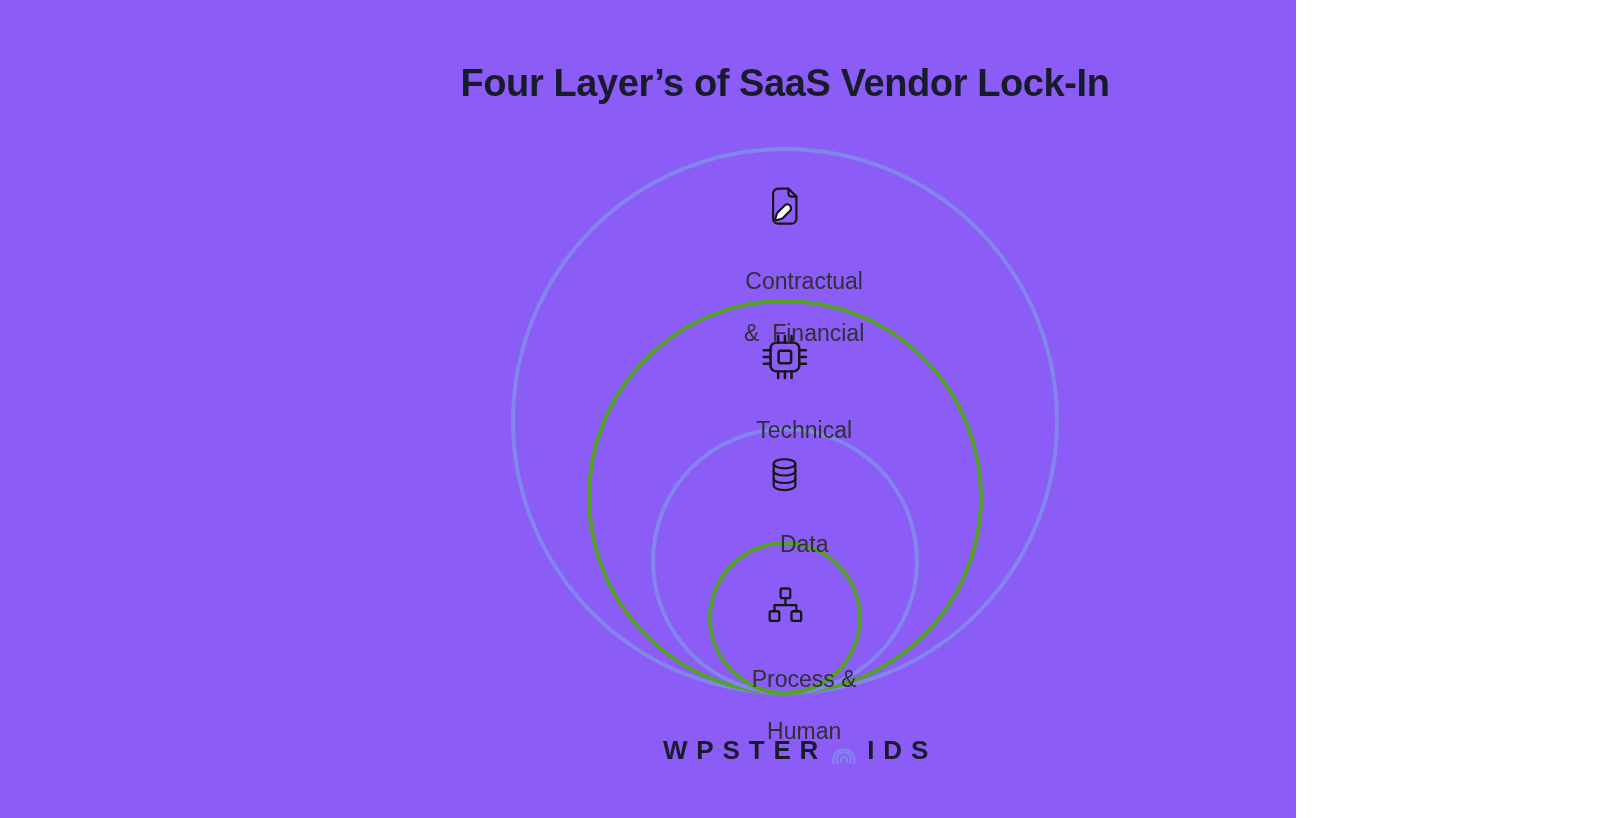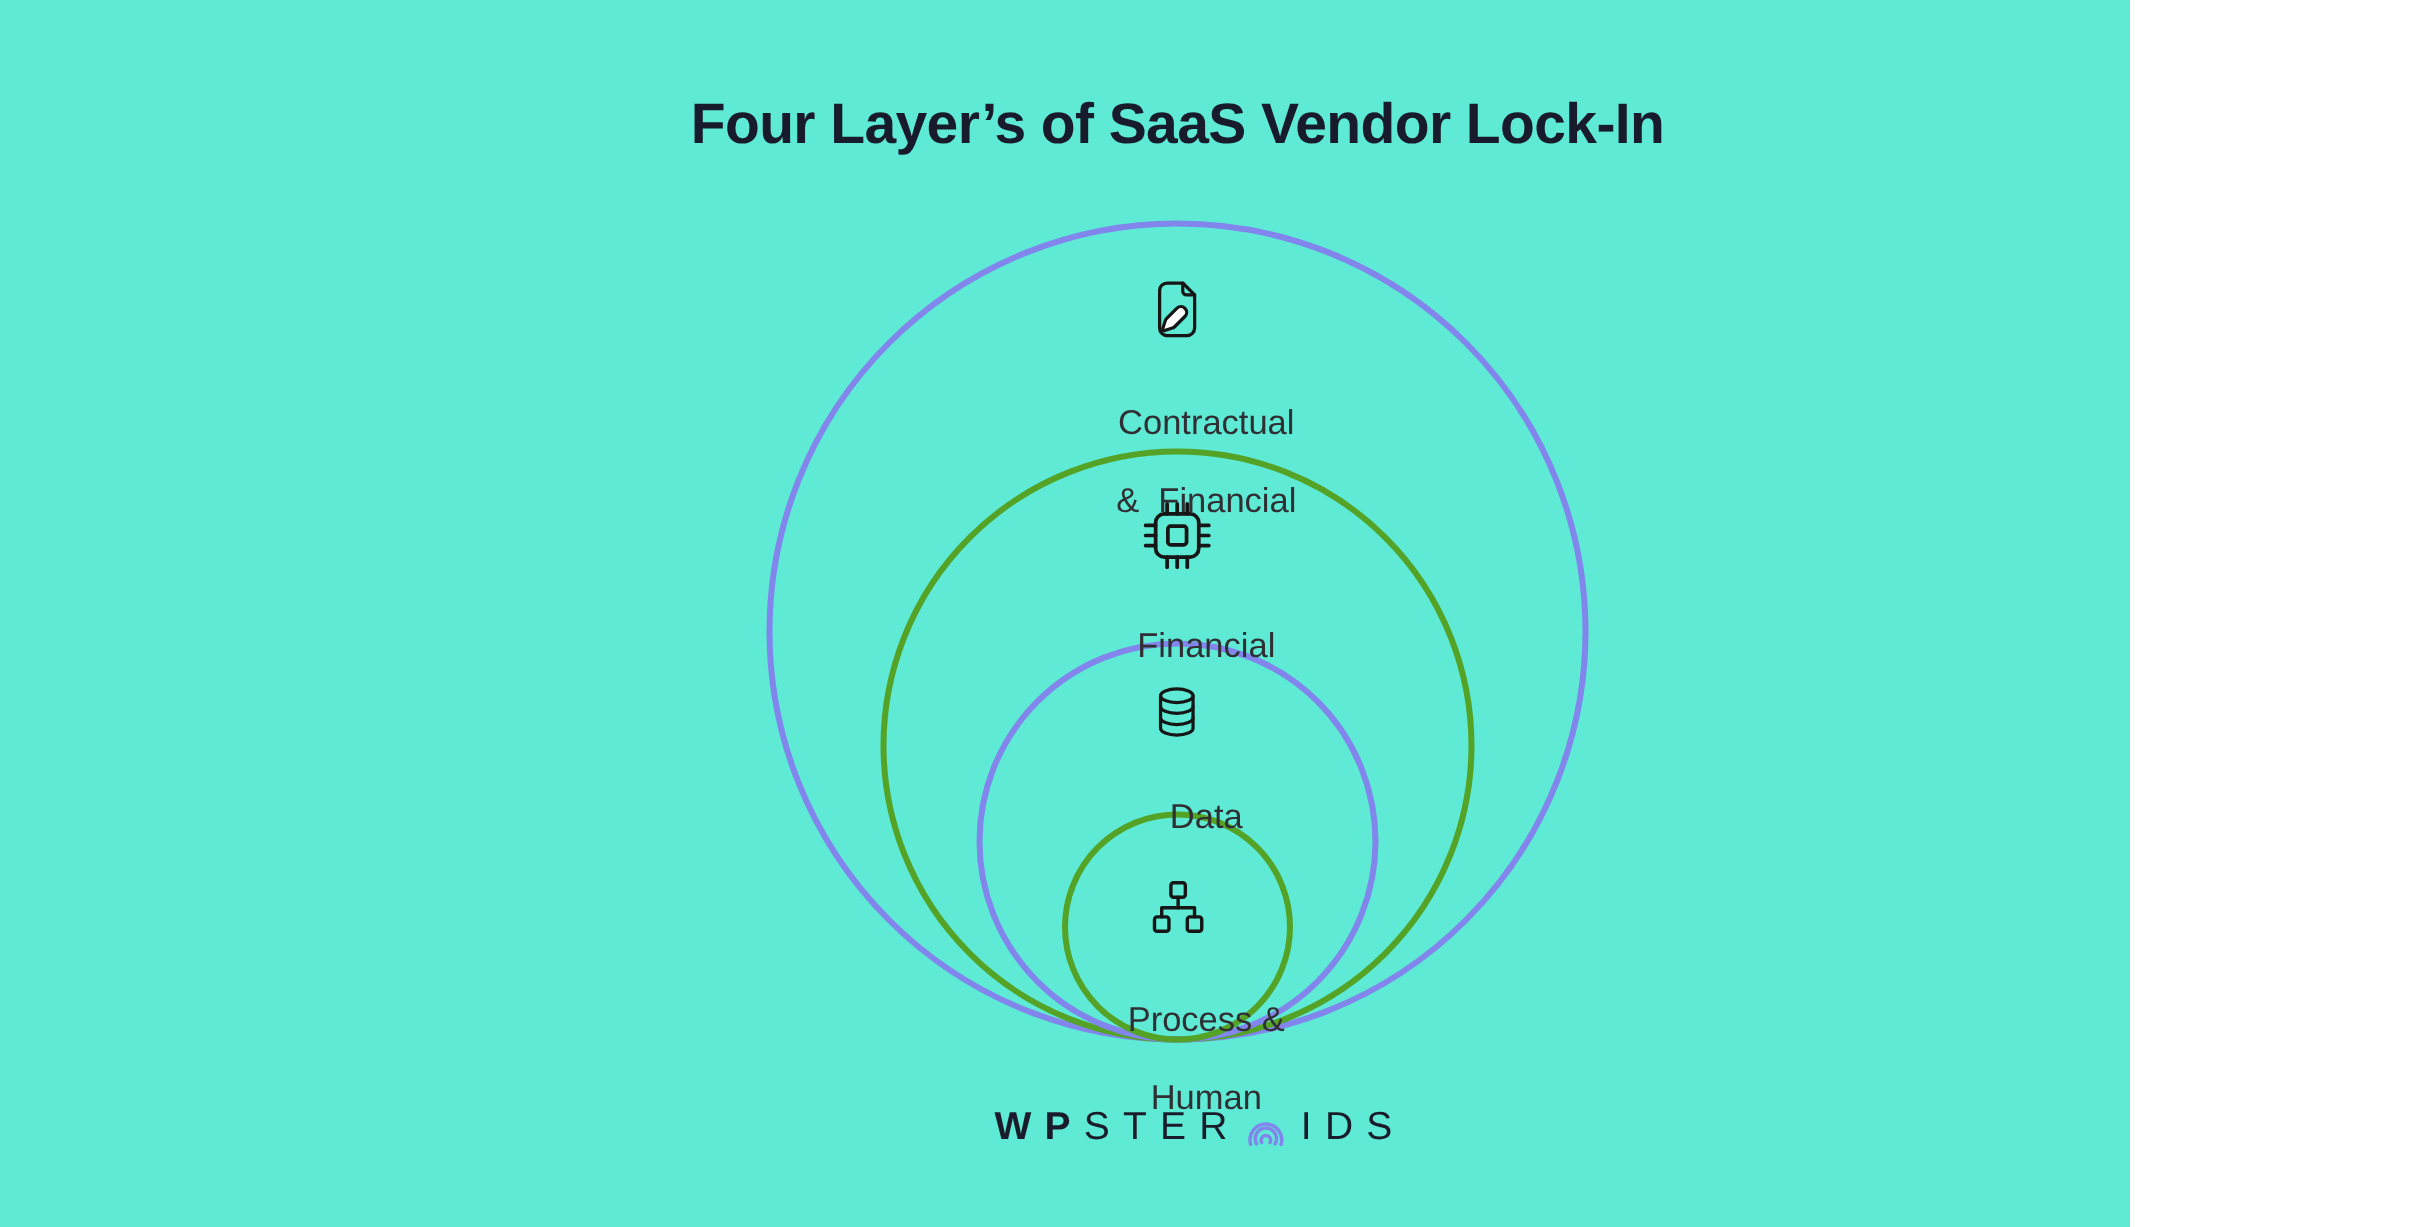--- a/index.html
+++ b/index.html
@@ -1,19 +1,19 @@
 <!DOCTYPE html>
 <html style="--purple: #8185EC; --green: #54A226; --title: #181B2C; --label: #303034; --icon: #161616; --logo: #1A1C2B;"><head>
 <meta charset="utf-8">
 <style>
   html,body{margin:0;padding:0;background:#ffffff;}
   .canvas{
     position:relative;
-    width:1420px;height:818px;
-    background:#5eead4;
+    width:1296px;height:818px;
+    background:#8b5cf6;
     overflow:hidden;
     font-family:"Liberation Sans", sans-serif;
   }
   
   .title{
     position:absolute;
     left:785px;top:62px;
     transform:translateX(-50%);
     margin:0;
     font-size:38px;
@@ -48,21 +48,21 @@
     position:absolute;left:800px;top:735px;
     transform:translateX(-50%);
     display:flex;align-items:center;
     font-size:26px;line-height:30px;
     letter-spacing:0.34em;
     color:var(--logo);
     white-space:nowrap;
     justify-content:space-between;
   }
   .logo .bold{font-weight:800;}
-  .logo .light{font-weight:400;}
+  .logo .light{font-weight:700;}
   .logo svg{display:block;margin:2px 8px 0 2px;color:var(--purple);}
 </style>
 </head>
 <body>
 
 <div class="canvas">
 
   <h1 class="title">Four Layer’s of SaaS Vendor Lock-In</h1>
 
   <div class="ring r1"></div>
@@ -82,21 +82,21 @@
     </div>
   </div>
 
   <div class="layer l2">
     <svg width="46" height="46" viewBox="0 0 48 48" fill="none" stroke="currentColor" stroke-width="2.6" stroke-linecap="round" stroke-linejoin="round">
       <path d="M17 2v7M24 2v7M31 2v7M17 39v7M24 39v7M31 39v7M2 17h7M2 24h7M2 31h7M39 17h7M39 24h7M39 31h7"></path>
       <rect x="9" y="9" width="30" height="30" rx="6"></rect>
       <rect x="17.5" y="17.5" width="13" height="13" rx="2"></rect>
     </svg>
     <div class="lbl">
-      <span>Financial</span>
+      <span>Technical</span>
     </div>
   </div>
 
   <div class="layer l4">
     <svg width="42" height="40" viewBox="0 0 48 44" fill="none" stroke="currentColor" stroke-width="2.6" stroke-linecap="round" stroke-linejoin="round">
       <rect x="18.5" y="2" width="11" height="11" rx="2"></rect>
       <path d="M24 13v8"></path>
       <path d="M11.5 28v-7h25v7"></path>
       <rect x="6" y="28" width="11" height="11" rx="2"></rect>
       <rect x="31" y="28" width="11" height="11" rx="2"></rect>

